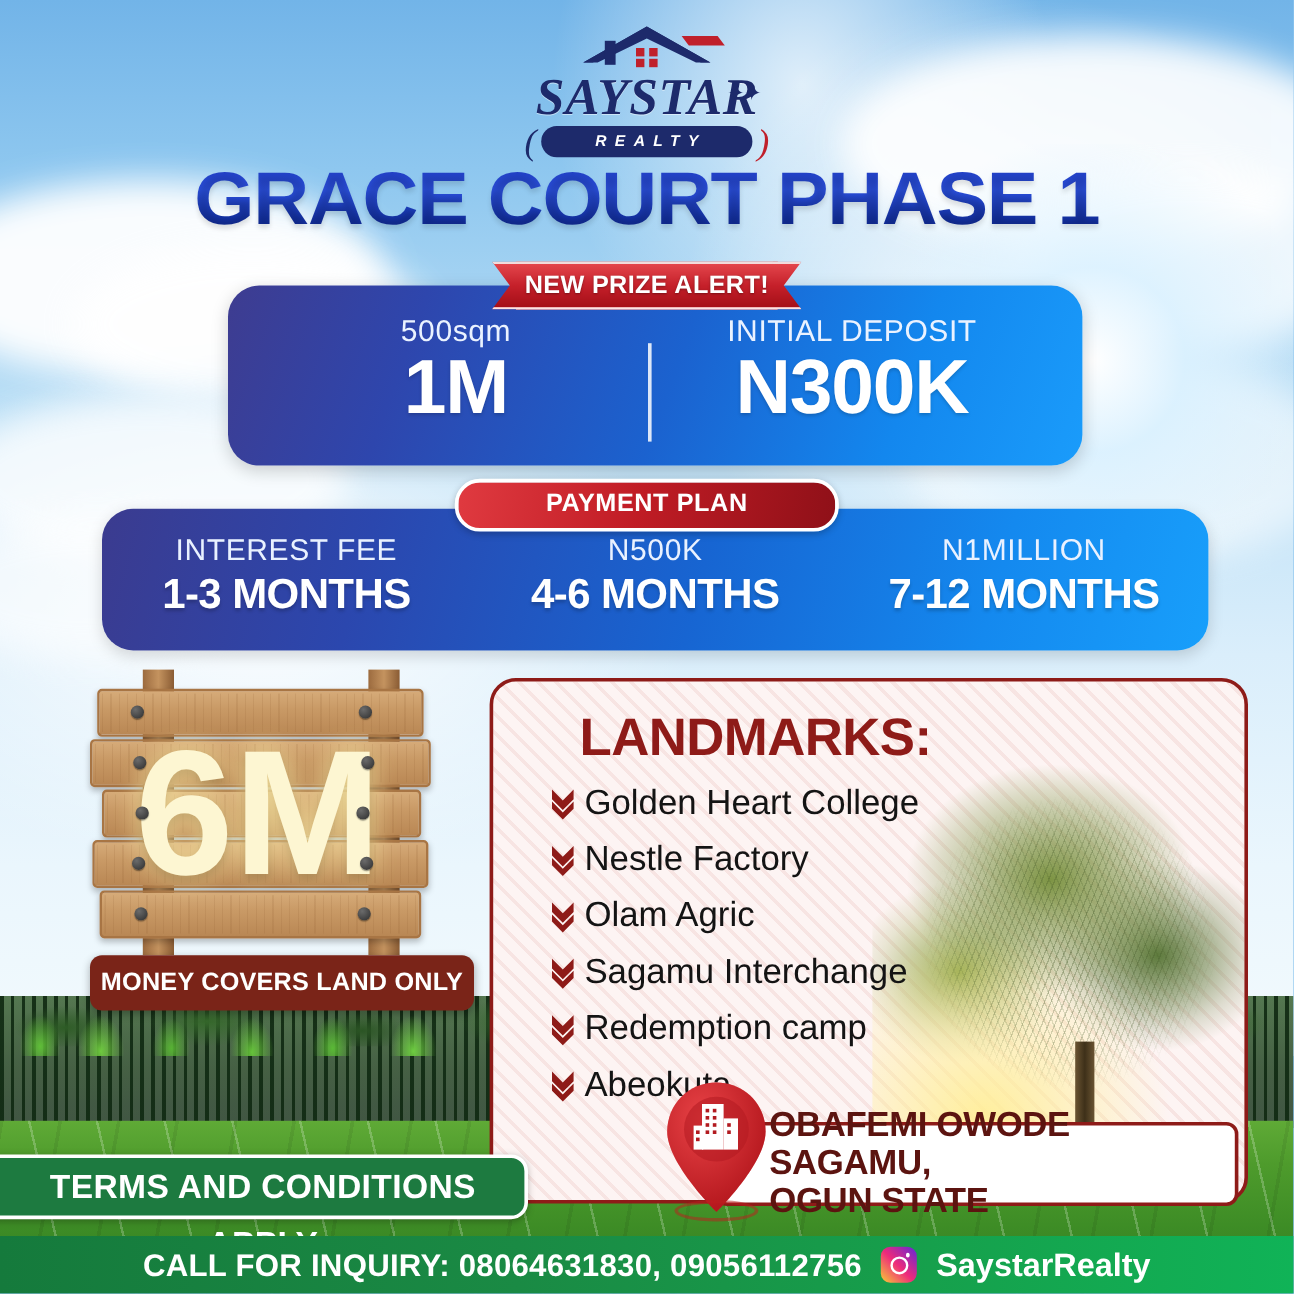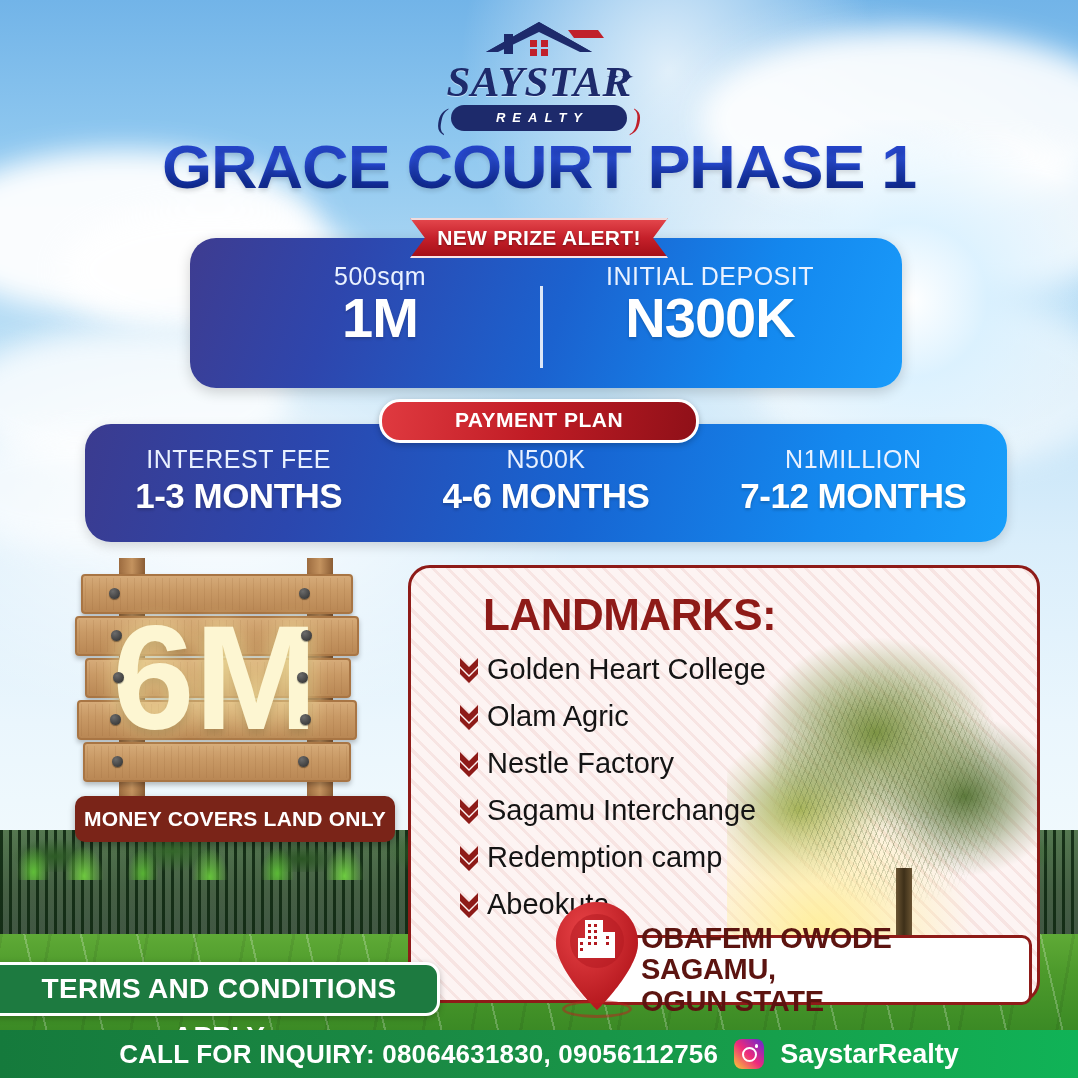--- a/index.html
+++ b/index.html
@@ -126,21 +126,21 @@
   .ribbon-text {
     position:absolute; left:0; top:0; width:258px; height:40px; line-height:40px;
     text-align:center; color:#fff; font-size:21px; font-weight:bold; letter-spacing:.3px;
     text-shadow:0 1px 2px rgba(0,0,0,.35);
   }
 
   .price-left  { position:absolute; left:45px;  top:24px; width:290px; text-align:center; }
   .price-right { position:absolute; left:360px; top:24px; width:320px; text-align:center; }
   .price-sub { color:#eaf2ff; font-size:25px; letter-spacing:.5px; font-weight:400; }
   .price-big {
-    color:#fff; font-size:56px; font-weight:bold; line-height:.98; letter-spacing:-1px;
+    color:#fff; font-size:64px; font-weight:bold; line-height:.98; letter-spacing:-1px;
     text-shadow:0 2px 3px rgba(0,0,0,.18);
   }
   .price-div {
     position:absolute; left:350px; top:48px; width:3px; height:82px;
     background:rgba(255,255,255,.85);
   }
 
   
   .plan-card {
     position:absolute; left:85px; top:424px; width:922px; height:118px;
@@ -404,30 +404,30 @@
         </span>
         <span class="lm-label">Golden Heart College</span>
       </div>
       <div class="lm-item">
         <span class="lm-chev">
           <svg width="22" height="30" viewBox="0 0 22 30">
               <path d="M2 3 L11 12 L20 3 L20 11 L11 20 L2 11 Z" fill="#8e1b18"></path>
               <path d="M2 13 L11 22 L20 13 L20 19 L11 28 L2 19 Z" fill="#8e1b18"></path>
             </svg>
         </span>
-        <span class="lm-label">Olam Agric</span>
+        <span class="lm-label">Nestle Factory</span>
       </div>
       <div class="lm-item">
         <span class="lm-chev">
           <svg width="22" height="30" viewBox="0 0 22 30">
               <path d="M2 3 L11 12 L20 3 L20 11 L11 20 L2 11 Z" fill="#8e1b18"></path>
               <path d="M2 13 L11 22 L20 13 L20 19 L11 28 L2 19 Z" fill="#8e1b18"></path>
             </svg>
         </span>
-        <span class="lm-label">Nestle Factory</span>
+        <span class="lm-label">Olam Agric</span>
       </div>
       <div class="lm-item">
         <span class="lm-chev">
           <svg width="22" height="30" viewBox="0 0 22 30">
               <path d="M2 3 L11 12 L20 3 L20 11 L11 20 L2 11 Z" fill="#8e1b18"></path>
               <path d="M2 13 L11 22 L20 13 L20 19 L11 28 L2 19 Z" fill="#8e1b18"></path>
             </svg>
         </span>
         <span class="lm-label">Sagamu Interchange</span>
       </div>

